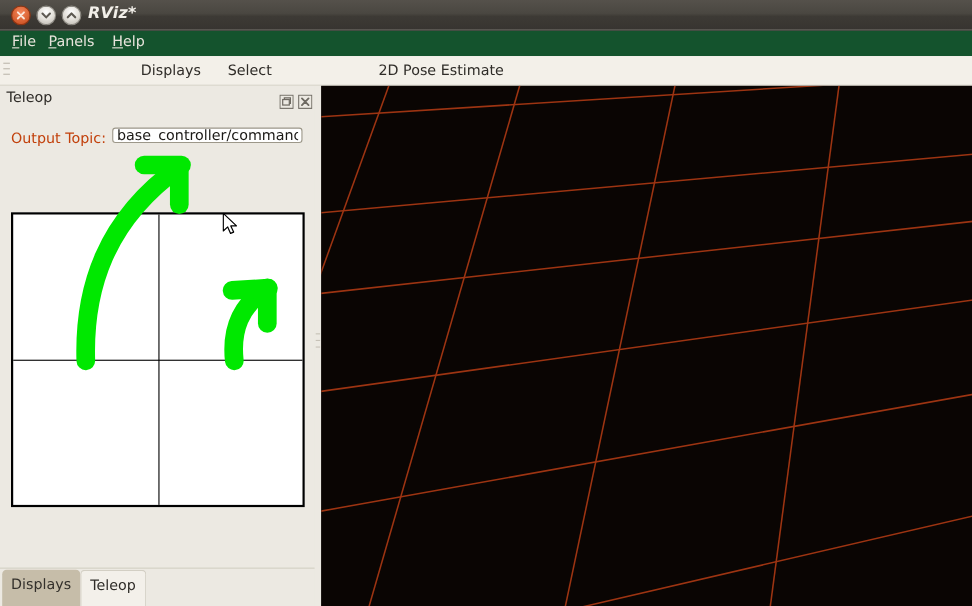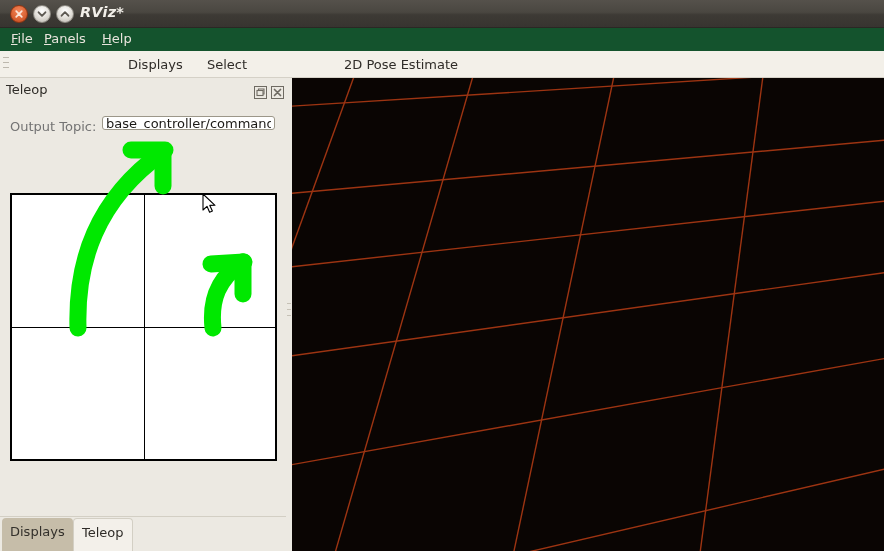--- a/index.html
+++ b/index.html
@@ -156,21 +156,21 @@
 
   #output-topic-row {
     position: absolute;
     left: 0; top: 38px;
     width: 286px; height: 24px;
   }
   #output-topic-label {
     position: absolute;
     left: 10px; top: 3px;
     font-size: 13px;
-    color: #737373;
+    color: #c2410c;
     white-space: nowrap;
   }
   #output-topic-input {
     position: absolute;
     left: 102px; top: 0;
     width: 173px; height: 14px;
     box-sizing: border-box;
     background: #ffffff;
     border: 1px solid #9c9789;
     border-radius: 3px;

